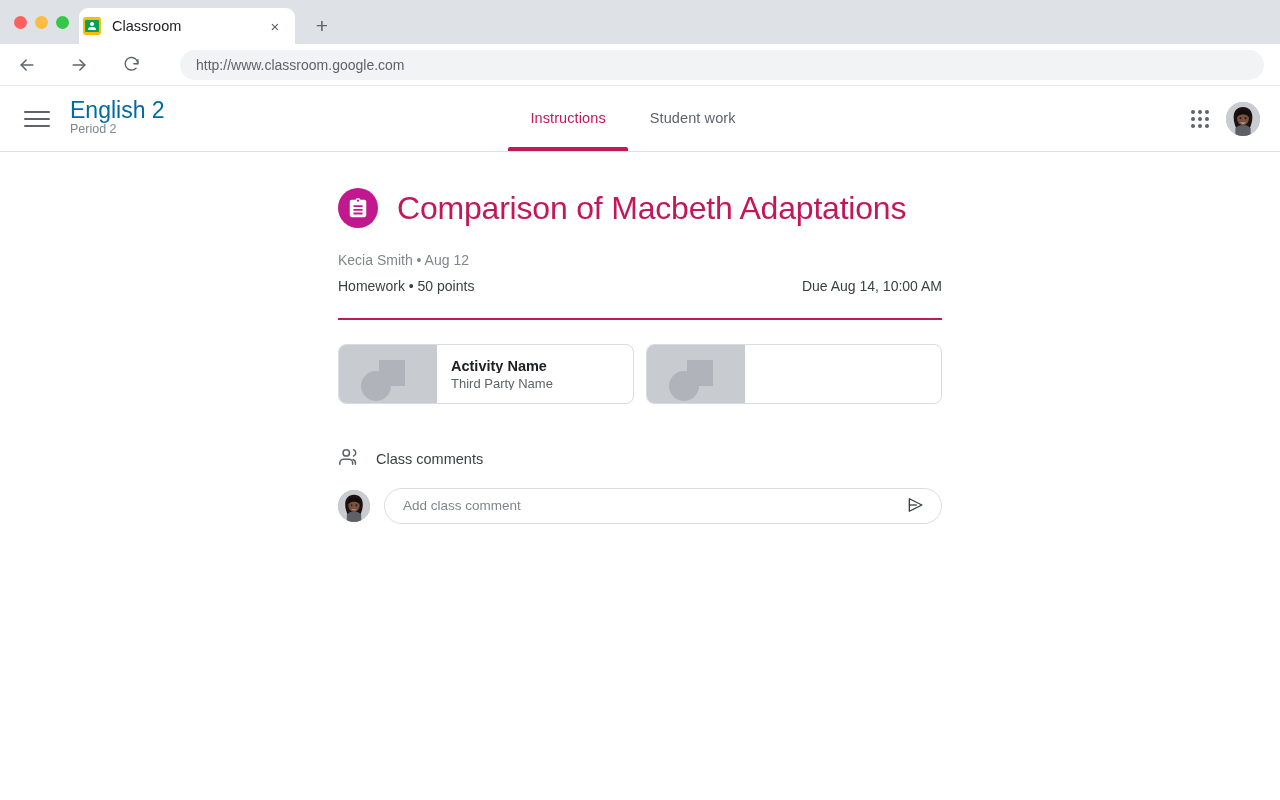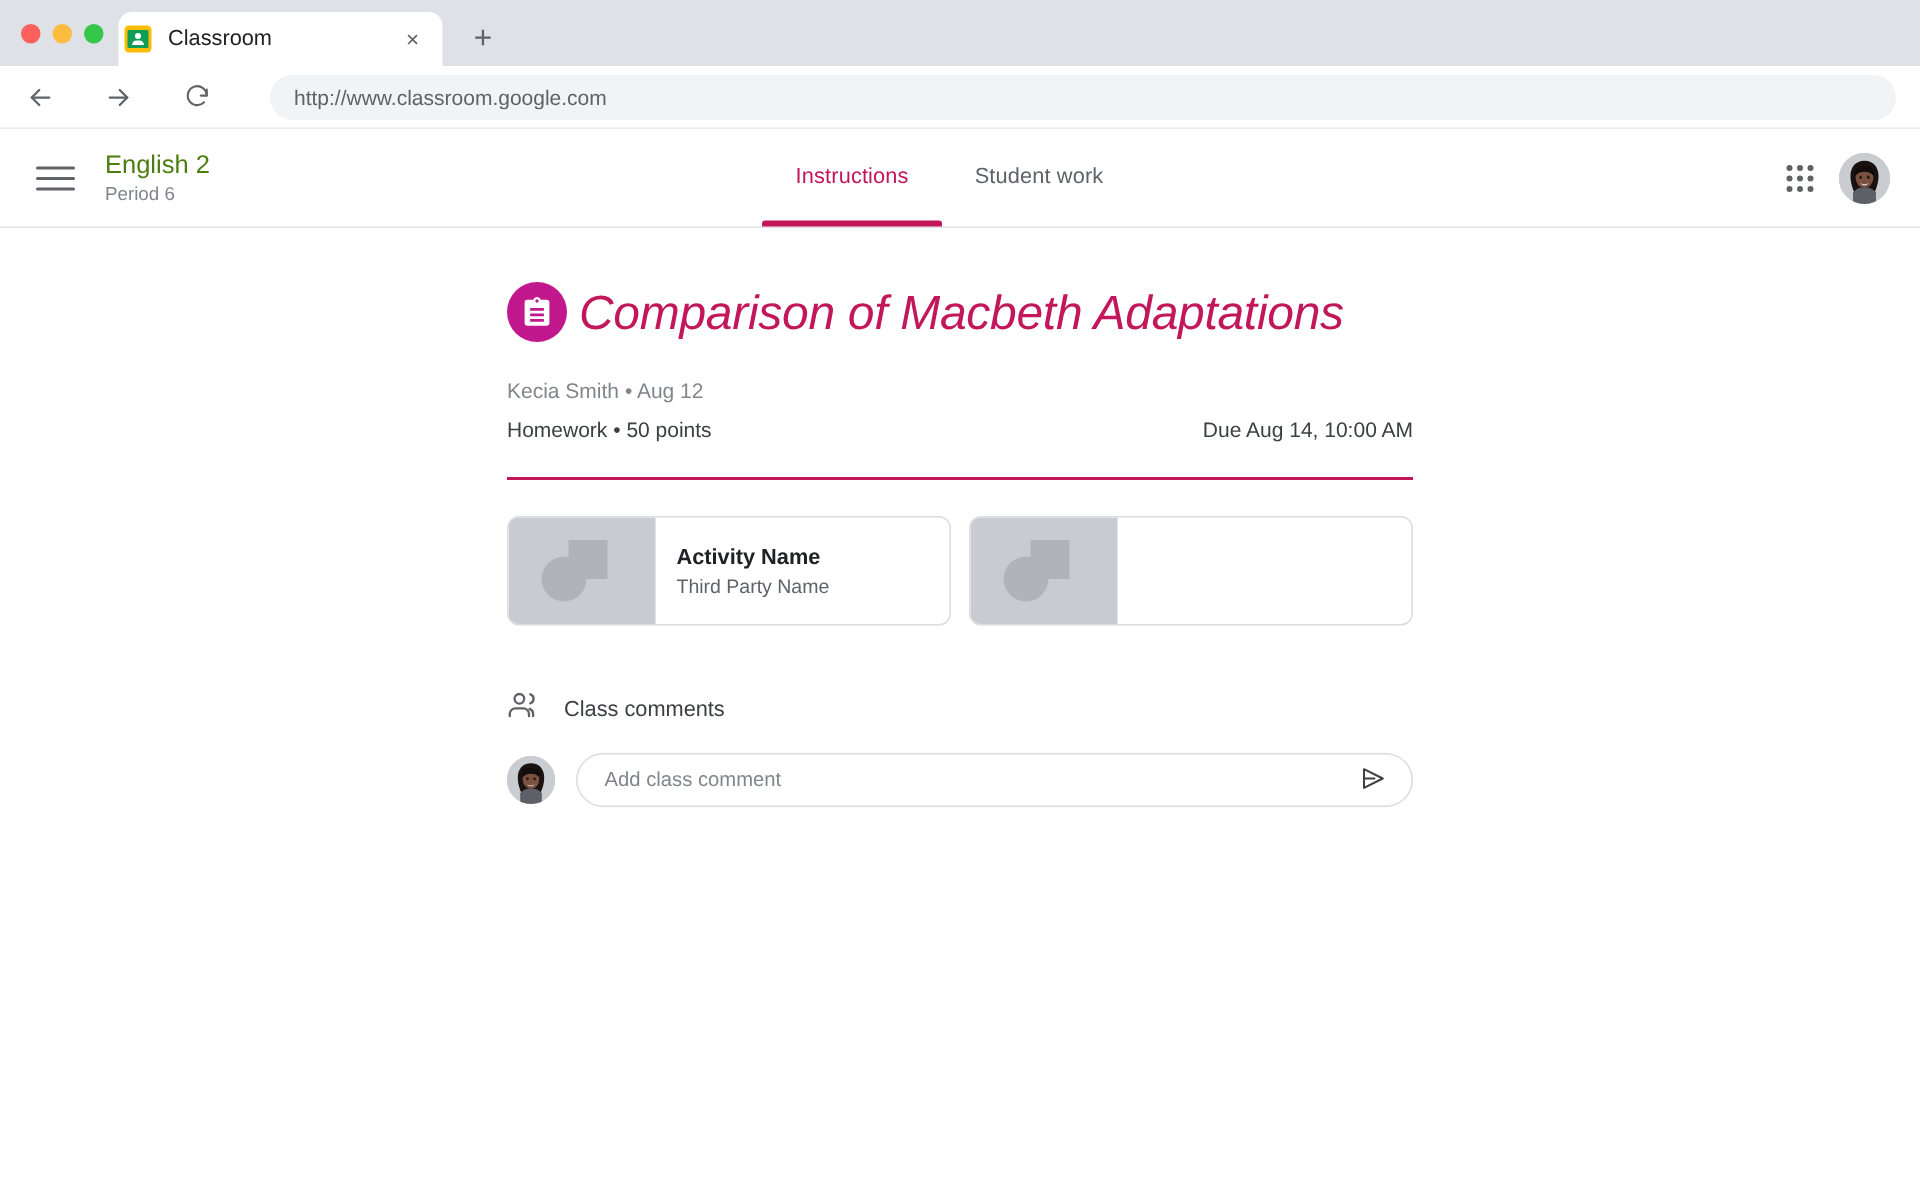--- a/index.html
+++ b/index.html
@@ -143,21 +143,21 @@
     width: 26px;
     display: flex; flex-direction: column; gap: 5px;
     flex: none;
     margin-right: 20px;
   }
   .hamburger span {
     display: block; height: 2px; width: 26px;
     background: #5f6368; border-radius: 1px;
   }
   .course-block { display: flex; flex-direction: column; justify-content: center; gap: 2px; }
-  .course-name { font-size: 17px; color: #4d7c0f; line-height: 20px; }
+  .course-name { font-size: 23px; color: #0369a1; line-height: 20px; }
   .course-section { font-size: 12.5px; color: #80868b; line-height: 15px; }
 
   .tabs {
     position: absolute;
     left: 0; right: 14px; bottom: 0;
     height: 66px;
     display: flex;
     justify-content: center;
     align-items: flex-end;
     pointer-events: none;
@@ -209,21 +209,21 @@
     flex: none;
     background: #bdbdbd;
     position: relative;
   }
   .avatar svg { display: block; width: 100%; height: 100%; }
 
   
   .page { width: 1280px; height: 690px; background: #ffffff; overflow: hidden; }
   .content { width: 604px; margin: 0 auto; padding-top: 36px; }
 
-  .title-row { display: flex; align-items: center; gap: 8px; margin-bottom: 22px; font-style: italic; }
+  .title-row { display: flex; align-items: center; gap: 19px; margin-bottom: 22px; }
   .assignment-icon {
     width: 40px; height: 40px;
     border-radius: 50%;
     background: #c2188d;
     display: flex; align-items: center; justify-content: center;
     flex: none;
   }
   .assignment-title {
     font-size: 32px;
     color: #c2185b;
@@ -245,21 +245,21 @@
 
   .description {
     font-size: 14.5px;
     color: #3c4043;
     line-height: 21px;
     margin-bottom: 24px;
   }
 
   .attachments { display: flex; gap: 12px; margin-bottom: 42px; }
   .attachment-card {
-    width: 296px; height: 73px;
+    width: 296px; height: 60px;
     border: 1px solid #dadce0;
     border-radius: 8px;
     display: flex;
     overflow: hidden;
     background: #ffffff;
   }
   .att-thumb {
     width: 98px;
     background: #c8cbd0;
     position: relative;
@@ -364,21 +364,21 @@
 </div>
 
 <div class="appbar">
   <div class="hamburger">
     <span></span>
       <span></span>
       <span></span>
   </div>
   <div class="course-block">
     <div class="course-name">English 2</div>
-    <div class="course-section">Period 6</div>
+    <div class="course-section">Period 2</div>
   </div>
 
   <div class="tabs">
     <div class="tab-item active">Instructions</div>
     <div class="tab-item">Student work</div>
   </div>
 
   <div class="appbar-right">
     <div class="apps-grid">
       <i></i>

